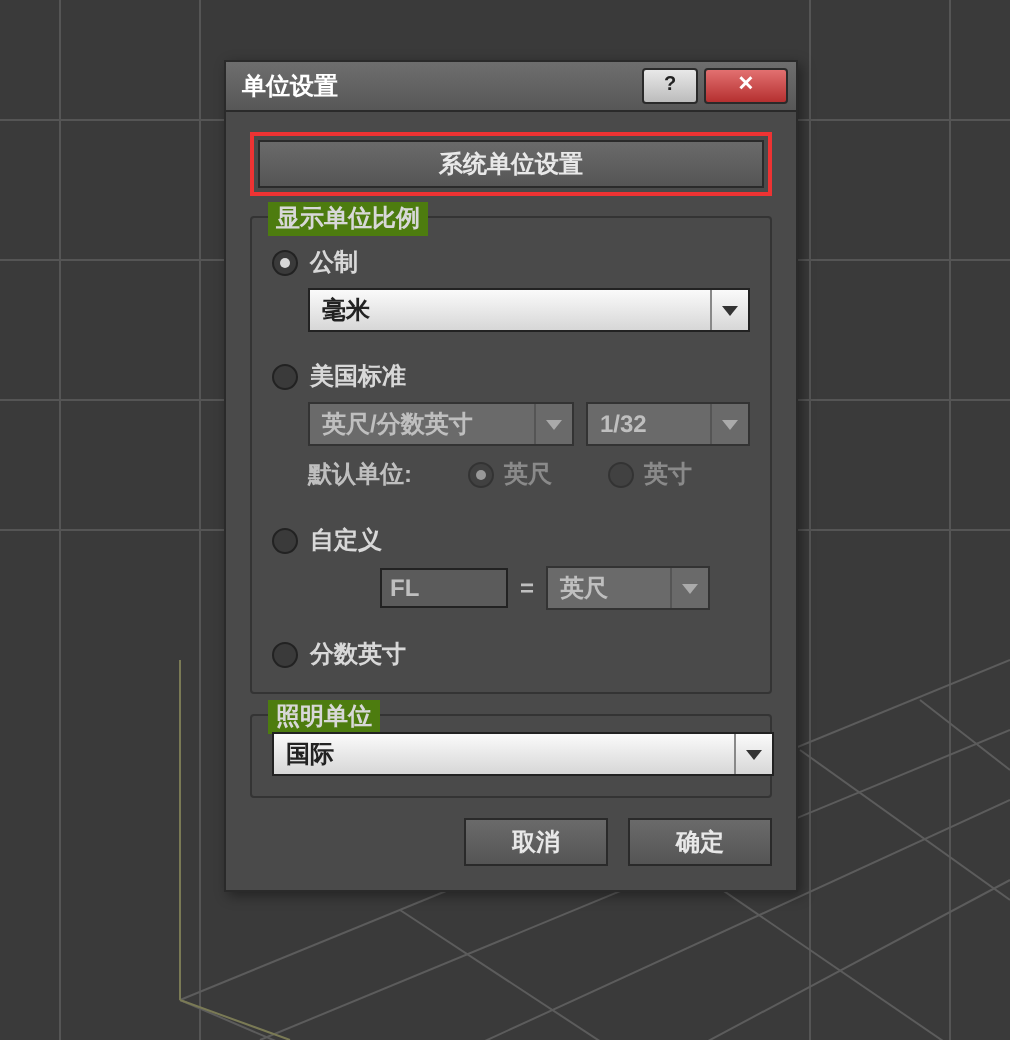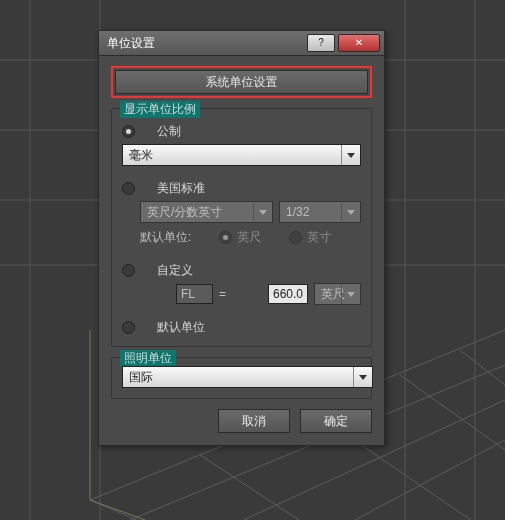--- a/index.html
+++ b/index.html
@@ -1,37 +1,37 @@
 <!DOCTYPE html>
 <html><head>
 <meta charset="utf-8">
 <style>
 html,body{margin:0;padding:0;width:505px;height:520px;overflow:hidden;font-family:"Microsoft YaHei","SimSun",Arial,sans-serif;font-size:12px;color:#d8d8d8;}
 .viewport{position:relative;width:505px;height:520px;background:#3a3a3a;}
 .grid-bg{position:absolute;inset:0;}
 .grid-bg svg{position:absolute;inset:0;}
-.dialog{position:absolute;left:98px;top:30px;width:285px;background:#4a4a4a;border:1px solid #2a2a2a;box-shadow:2px 2px 6px rgba(0,0,0,.4);}
+.dialog{position:absolute;left:112px;top:30px;width:285px;background:#4a4a4a;border:1px solid #2a2a2a;box-shadow:2px 2px 6px rgba(0,0,0,.4);font-weight:bold;}
 .titlebar{height:24px;background:linear-gradient(#6e6e6e,#575757);display:flex;align-items:center;padding:0 4px 0 8px;border-bottom:1px solid #2a2a2a;}
 .titlebar .title{flex:1;color:#fff;font-size:12px;}
 .titlebar .win-btns{display:flex;gap:3px;}
 .win-btn{width:26px;height:16px;border:1px solid #2a2a2a;border-radius:2px;display:flex;align-items:center;justify-content:center;font-size:10px;line-height:1;}
 .win-help{background:linear-gradient(#e8e8e8,#bcbcbc);color:#222;}
 .win-close{width:40px;background:linear-gradient(#e27070,#b53030);color:#fff;}
 .body{padding:10px 12px 12px 12px;}
 .sys-btn-wrap{border:2px solid #e33; padding:2px; margin-bottom:10px;}
 .sys-btn{height:22px;background:linear-gradient(#6a6a6a,#555);border:1px solid #2a2a2a;display:flex;align-items:center;justify-content:center;color:#e8e8e8;}
 .group{border:1px solid #343434;border-radius:2px;padding:8px 10px 10px 10px;margin-bottom:10px;position:relative;}
-.group-title{position:absolute;top:-8px;left:8px;background:#0f766e;padding:0 4px;color:#d8d8d8;}
-.radio-row{display:flex;align-items:center;gap:22px;margin:6px 0 4px 0;}
+.group-title{position:absolute;top:-8px;left:8px;background:#4d7c0f;padding:0 4px;color:#d8d8d8;}
+.radio-row{display:flex;align-items:center;gap:6px;margin:6px 0 4px 0;}
 .radio{width:11px;height:11px;border-radius:50%;border:1px solid #222;background:#3a3a3a;display:inline-flex;align-items:center;justify-content:center;flex:none;}
 .radio.sel::after{content:"";width:5px;height:5px;border-radius:50%;background:#d8d8d8;}
 .radio.disabled{opacity:.55;}
 .label{color:#d8d8d8;}
 .label.disabled{color:#8a8a8a;}
-.indent{text-align:center;}
+.indent{margin-left:18px;text-align:center;}
 .combo{height:20px;background:linear-gradient(#fafafa,#d7d7d7);border:1px solid #222;color:#222;display:flex;align-items:center;padding:0 4px 0 6px;position:relative;}
 .combo .arrow{position:absolute;right:0;top:0;bottom:0;width:18px;border-left:1px solid #888;display:flex;align-items:center;justify-content:center;}
 .combo.disabled{background:#6a6a6a;color:#bfbfbf;border-color:#333;}
 .combo.disabled .arrow{border-left-color:#555;}
 .tri{width:0;height:0;border-left:4px solid transparent;border-right:4px solid transparent;border-top:5px solid #333;}
 .combo.disabled .tri{border-top-color:#aaa;}
 .us-row{display:flex;gap:6px;margin-left:18px;}
 .us-combo1{flex:1;}
 .us-combo2{width:70px;}
 .default-row{margin:6px 0 2px 18px;display:flex;align-items:center;gap:28px;color:#bfbfbf;}
@@ -154,36 +154,33 @@
 
         <div class="radio-row">
           <span class="radio"></span>
           <span class="label">自定义</span>
         </div>
         <div class="custom-row">
           <div class="txt dark">
               <span>FL</span>
             </div>
           <span class="eq">=</span>
-          <div class="txt light">
-              <span>660.0</span>
-            </div>
           <div class="combo disabled custom-combo">
             <span>英尺</span>
             <span class="arrow">
                 <span class="tri"></span>
               </span>
           </div>
         </div>
 
         <div class="sep"></div>
 
         <div class="radio-row" style="margin-bottom:0;">
           <span class="radio"></span>
-          <span class="label">默认单位</span>
+          <span class="label">分数英寸</span>
         </div>
       </div>
 
       <div class="group">
         <span class="group-title">照明单位</span>
         <div class="combo light-combo">
           <span>国际</span>
           <span class="arrow">
               <span class="tri"></span>
             </span>

